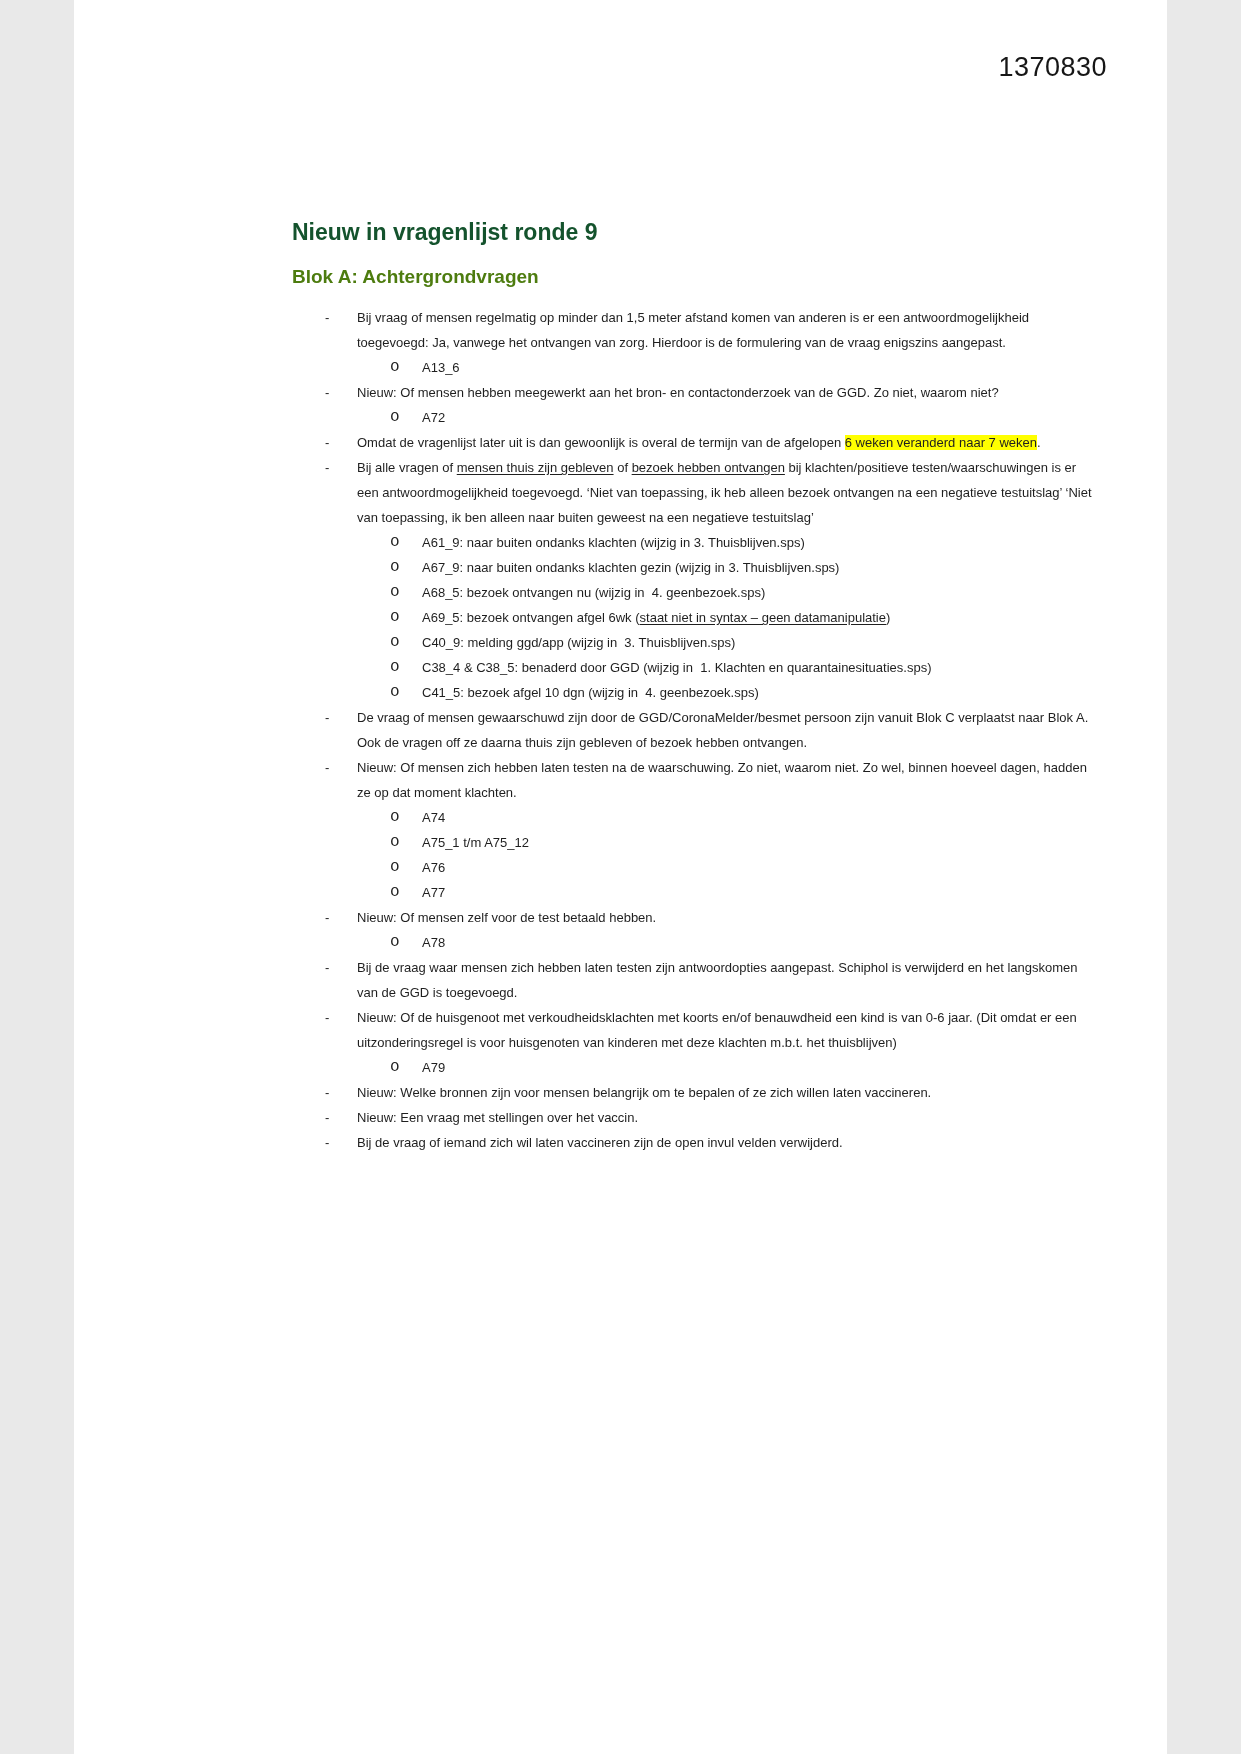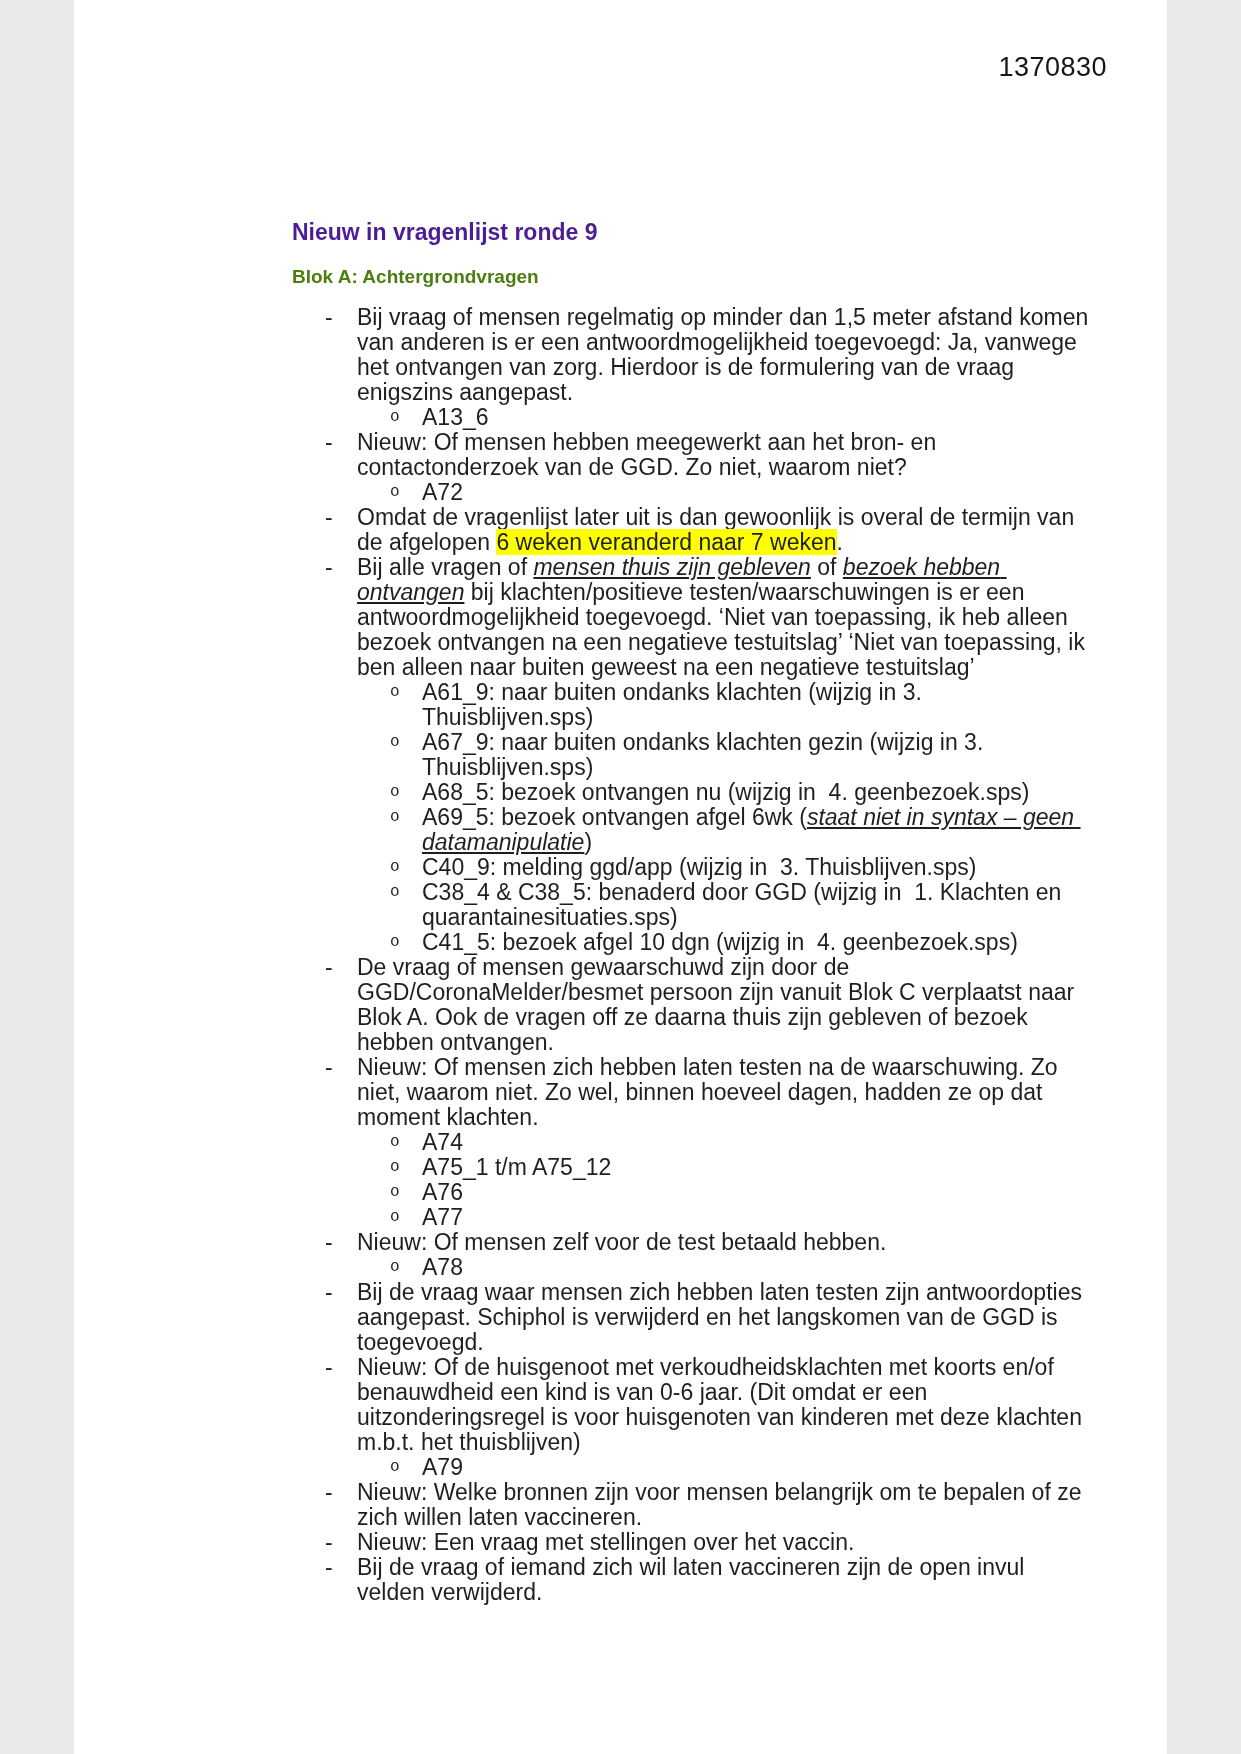--- a/index.html
+++ b/index.html
@@ -20,51 +20,51 @@
     letter-spacing:0.5px;
   }
   .content{
     position:absolute;
     left:218px;top:218px;
     width:805px;
   }
   .doc-title{
     font-size:23px;
     font-weight:bold;
-    color:#4c1d95;
+    color:#14532d;
     margin:0 0 19px 0;
     line-height:28px;
   }
   .section-heading{
     font-size:19px;
     font-weight:bold;
     color:#4d7c0f;
     margin:0 0 16px 0;
     line-height:24px;
   }
-  .bullet-list{font-size:23px;line-height:25px;}
+  .bullet-list{font-size:13px;line-height:25px;}
   .bullet{position:relative;padding-left:65px;}
   .bullet > .btext{white-space:pre-wrap;}
   .bullet::before{
     content:"-";
     position:absolute;
     left:33px;top:0;
     line-height:25px;
   }
   .sub{position:relative;padding-left:65px;white-space:pre-wrap;}
   .sub::before{
     content:"o";
     position:absolute;
     left:33px;top:0;
     font-family:"Liberation Mono", monospace;
     font-size:16px;
     line-height:25px;
   }
   .seg-hl{background:var(--hl,#ffff00);}
-  .seg-u{text-decoration:underline;text-underline-offset:2px;font-style:italic;}
+  .seg-u{text-decoration:underline;text-underline-offset:2px;}
 </style>
 </head>
 <body>
 
 <div class="page">
   <div class="page-number">1370830</div>
 
   <div class="content">
     <h1 class="doc-title">Nieuw in vragenlijst ronde 9</h1>
     <h2 class="section-heading">Blok A: Achtergrondvragen</h2>

